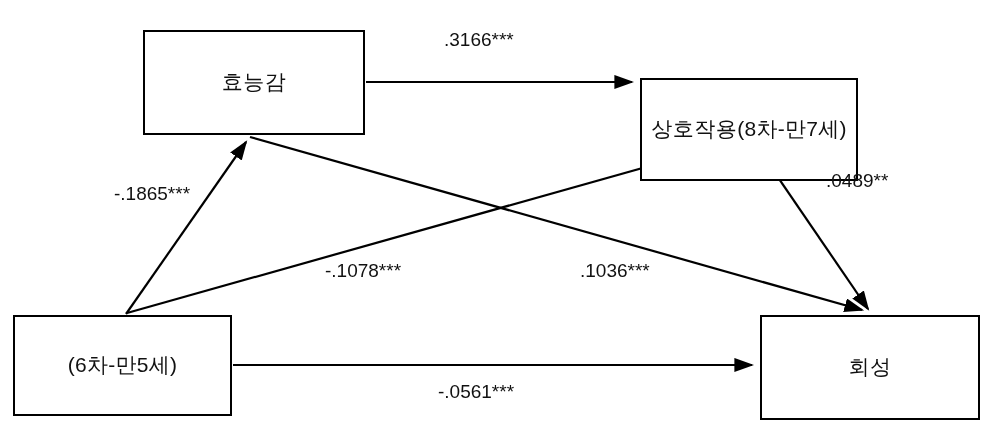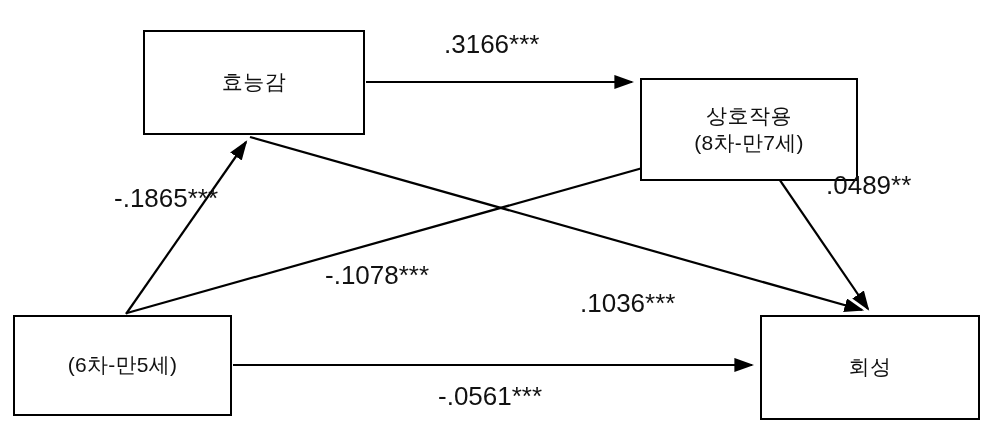--- a/index.html
+++ b/index.html
@@ -23,52 +23,52 @@
     top: 0;
     width: 990px;
     height: 434px;
   }
   .node-box {
     position: absolute;
     box-sizing: border-box;
     border: 2px solid #000000;
     background: #ffffff;
     display: flex;
-    flex-direction: column;
+    flex-direction: row;
     align-items: center;
     justify-content: center;
     text-align: center;
     line-height: 1.26;
     color: #111111;
   }
   .node-title {
     font-size: 21px;
     letter-spacing: 0.5px;
   }
   .node-sub {
     font-size: 21px;
     letter-spacing: 0.3px;
   }
   .edge-label {
     position: absolute;
-    font-size: 26px;
+    font-size: 19px;
     color: #111111;
     white-space: nowrap;
     background: transparent;
   }
   #node-efficacy { left: 143px; top: 30px; width: 222px; height: 105px; }
   #node-interaction { left: 640px; top: 30px; width: 218px; height: 103px; margin-top: 48px; }
   #node-stress { left: 13px; top: 315px; width: 219px; height: 101px; }
   #node-resilience { left: 760px; top: 315px; width: 220px; height: 105px; }
 
   #label-efficacy-interaction { left: 444px; top: 29px; }
   #label-stress-efficacy { left: 66px; top: 183px; margin-left: 48px; }
   #label-interaction-resilience { left: 826px; top: 170px; }
   #label-efficacy-resilience { left: 325px; top: 260px; }
-  #label-stress-interaction { left: 580px; top: 260px; margin-top: 28px; }
+  #label-stress-interaction { left: 580px; top: 260px; }
   #label-stress-resilience { left: 438px; top: 381px; }
 </style>
 </head>
 <body>
 
 <div id="diagram-root">
 
   <svg id="edge-layer" viewBox="0 0 990 434" width="990" height="434" xmlns="http://www.w3.org/2000/svg">
     <defs>
       <marker id="arrowhead" markerWidth="9" markerHeight="9" refX="8" refY="3.2" orient="auto" markerUnits="strokeWidth">

